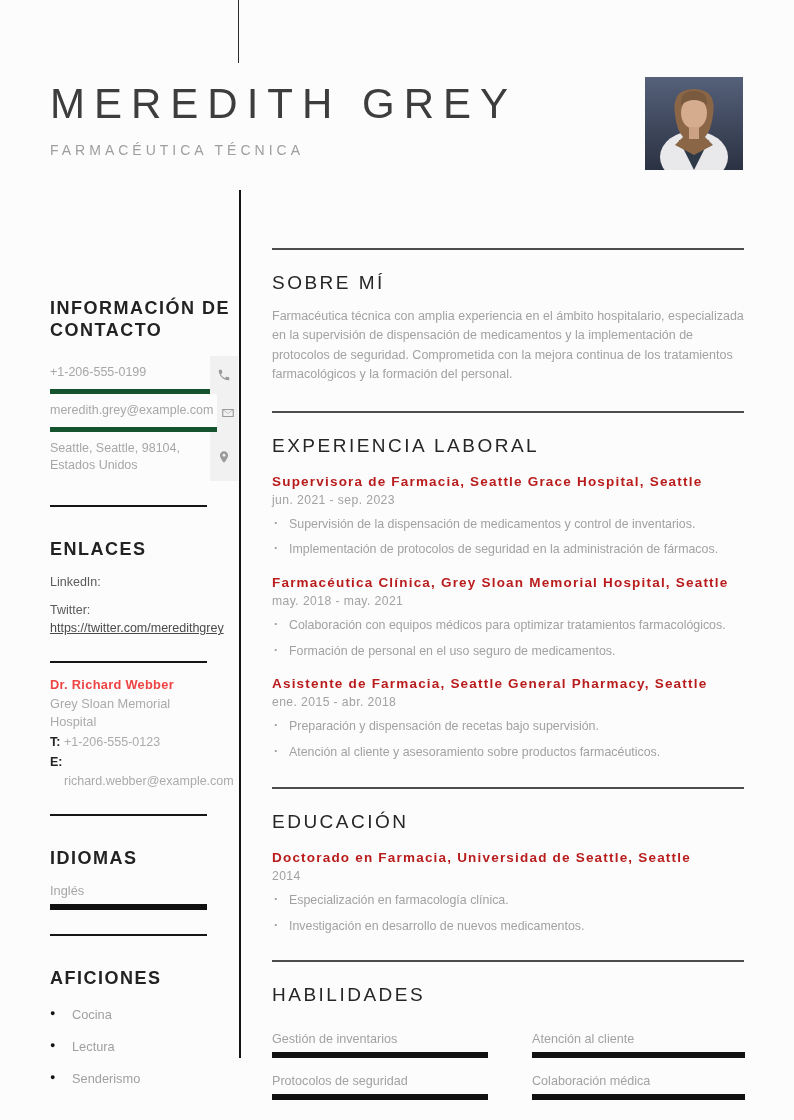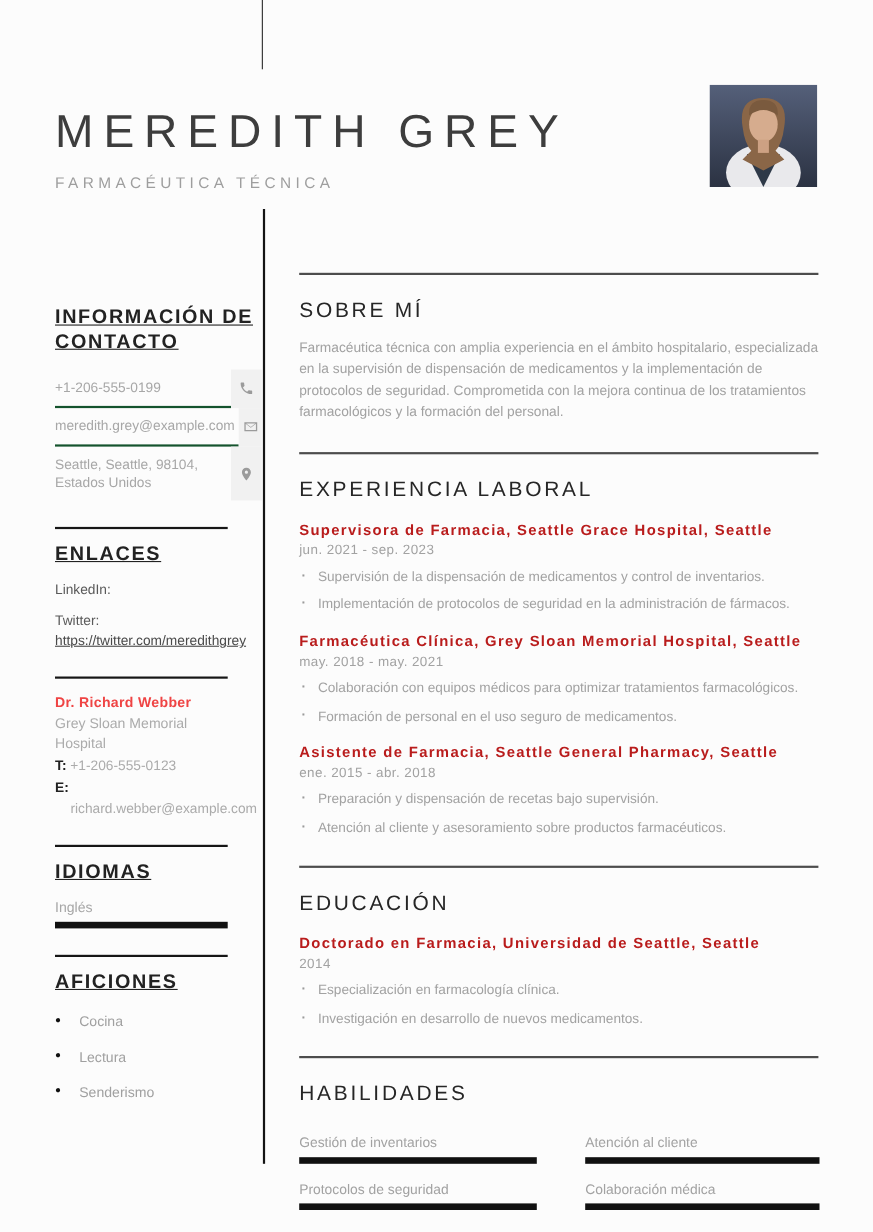--- a/index.html
+++ b/index.html
@@ -8,42 +8,42 @@
   .page {
     position:relative; width:794px; height:1120px;
     background:#fcfcfc; margin:0 auto; overflow:hidden;
   }
   
   .top-line { position:absolute; left:238px; top:0; width:1px; height:63px; background:#2a2a2a; }
   
   .col-divider { position:absolute; left:239px; top:190px; width:2px; height:868px; background:#141414; }
 
   
-  .header { position:absolute; left:50px; top:96px; }
+  .header { position:absolute; left:50px; top:80px; }
   .name { font-size:42px; font-weight:400; letter-spacing:9px; color:#3d3d3d; }
   .job-title { margin-top:14px; font-size:14px; letter-spacing:4px; color:#9e9e9e; }
   .photo { position:absolute; left:645px; top:77px; width:98px; height:93px; display:block; }
 
   
   .sidebar { position:absolute; left:50px; top:266px; width:188px; }
   .side-heading { font-size:18px; font-weight:600; letter-spacing:1.5px; color:#222; line-height:1.22; }
   .side-rule { width:157px; border:none; border-top:2px solid #161616; margin-top:24px; }
 
   .contact-rows { margin-top:14px; }
   .contact-row { display:flex; align-items:stretch; }
   .contact-row .val {
     flex:1; font-size:12.5px; color:#a7a7a7; padding:8px 4px 8px 0;
-    border-bottom:2px solid #14532d; display:flex; align-items:center; line-height:1.35;
+    border-bottom:5px solid #14532d; display:flex; align-items:center; line-height:1.35;
   }
   .contact-row:last-child .val { border-bottom:none; }
   .icon-cell { width:28px; background:#f1f1f1; display:flex; align-items:center; justify-content:center; }
   .icon-cell svg { width:14px; height:14px; fill:#9b9b9b; }
 
   .side-section { margin-top:0; }
-  .side-section .side-heading { margin-top:12px;text-decoration:underline; }
+  .side-section .side-heading { margin-top:32px; }
   .link-group { margin-top:14px; }
   .link-label { font-size:12.5px; color:#5a5a5a; }
   .link-url { font-size:12.5px; color:#4a4a4a; text-decoration:underline; line-height:1.45; word-break:break-all; display:block; margin-top:2px; }
   .link-group + .link-group { }
 
   .ref-name { margin-top:14px; font-size:12.8px; font-weight:700; color:#ef4444; letter-spacing:.3px; }
   .ref-org { font-size:12.8px; color:#ababab; line-height:1.4; margin-top:3px; width:130px; }
   .ref-line { font-size:12.5px; color:#ababab; line-height:1.45; margin-top:2px; }
   .ref-line .lbl { font-weight:700; color:#222; }
   .ref-line:nth-of-type(1){ margin-top:10px; }

